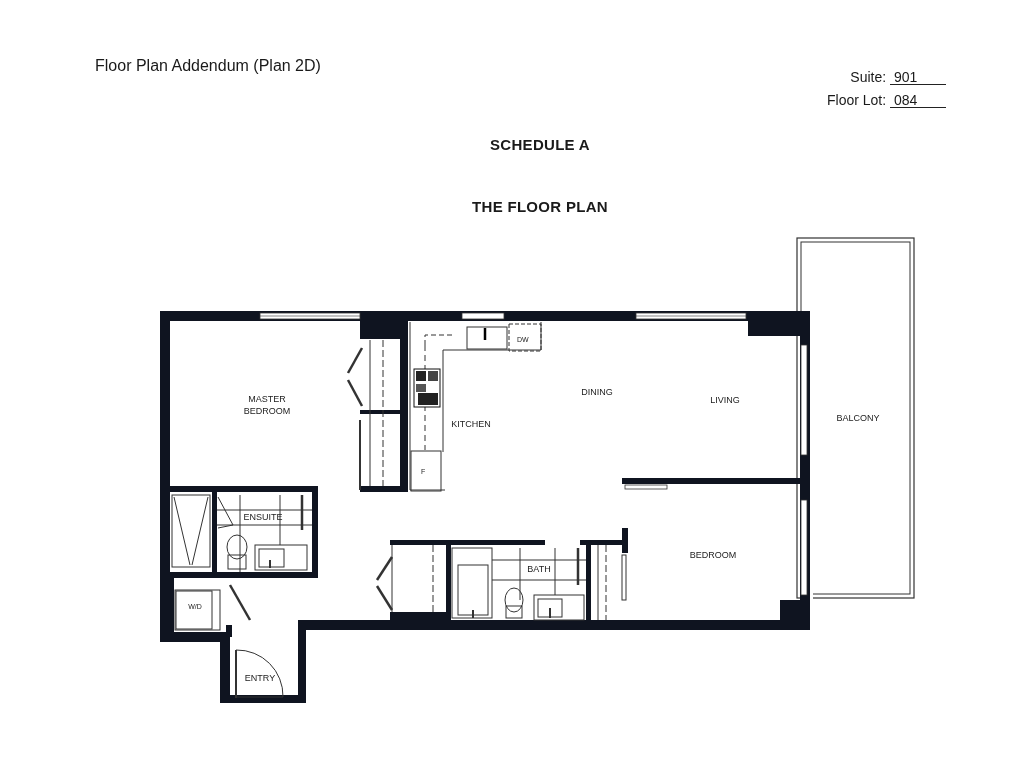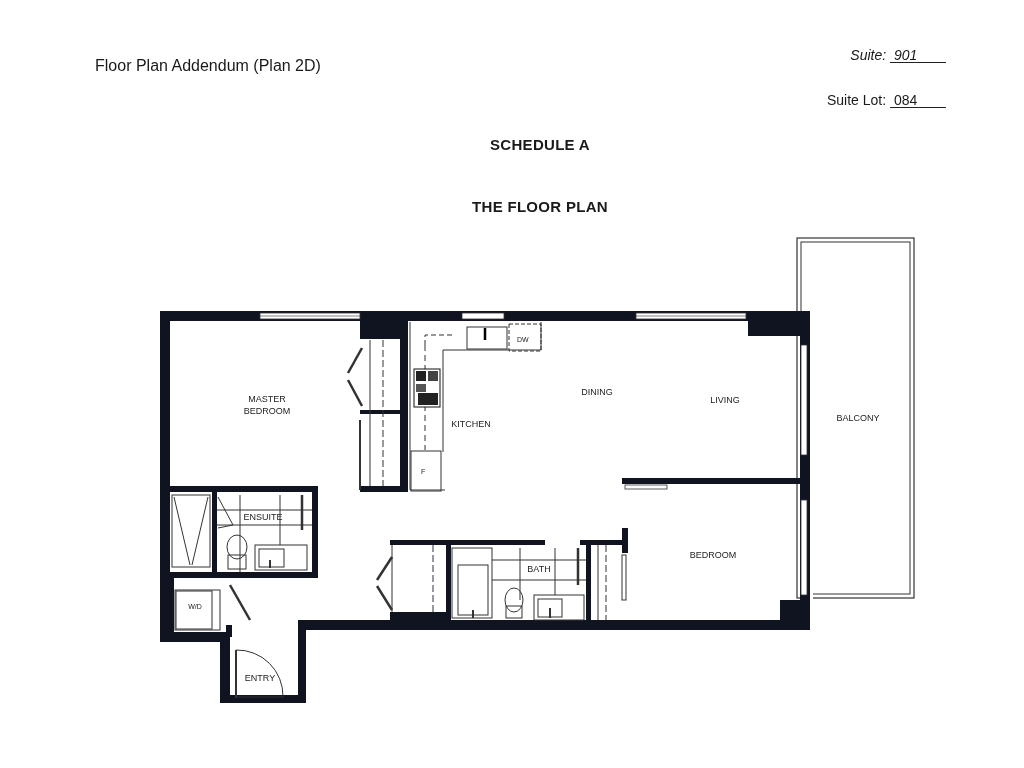--- a/index.html
+++ b/index.html
@@ -7,21 +7,21 @@
     width: 1024px; height: 768px; overflow: hidden;
     background: #ffffff; position: relative;
     font-family: "Liberation Sans", sans-serif; color: #1a1a1a;
   }
   .doc-title { position: absolute; left: 95px; top: 57px; font-size: 16px; }
   .meta-row { position: absolute; right: 78px; font-size: 14px; }
   .meta-row .val {
     display: inline-block; min-width: 52px; border-bottom: 1px solid #222;
     padding-left: 4px; line-height: 14px;
   }
-  .suite { top: 47px; font-style: italic; }
+  .suite { top: 69px; }
   .lot { top: 92px; }
   .heading {
     position: absolute; left: 0; width: 1080px; text-align: center;
     font-weight: bold; font-size: 15px; letter-spacing: 0.3px;
   }
   .schedule { top: 136px; }
   .floorplan-title { top: 198px; }
   svg.plan { position: absolute; left: 0; top: 0; }
   .room-label { font-family: "Liberation Sans", sans-serif; font-size: 9px; fill: #222; }
   .tiny-label { font-family: "Liberation Sans", sans-serif; font-size: 7px; fill: #222; }
@@ -29,21 +29,21 @@
 </head>
 <body>
 
 <div class="doc-title">Floor Plan Addendum (Plan 2D)</div>
 
 <div class="meta-row suite">
   <span>Suite:</span>
   <span class="val">901</span>
 </div>
 <div class="meta-row lot">
-  <span>Suite Lot:</span>
+  <span>Floor Lot:</span>
   <span class="val">084</span>
 </div>
 
 <div class="heading schedule">SCHEDULE A</div>
 <div class="heading floorplan-title">THE FLOOR PLAN</div>
 
 <svg class="plan" width="1024" height="768" viewBox="0 0 1024 768">
 
   <g>
     <rect x="797" y="238" width="117" height="360" fill="none" stroke="#333" stroke-width="1.2"></rect>

